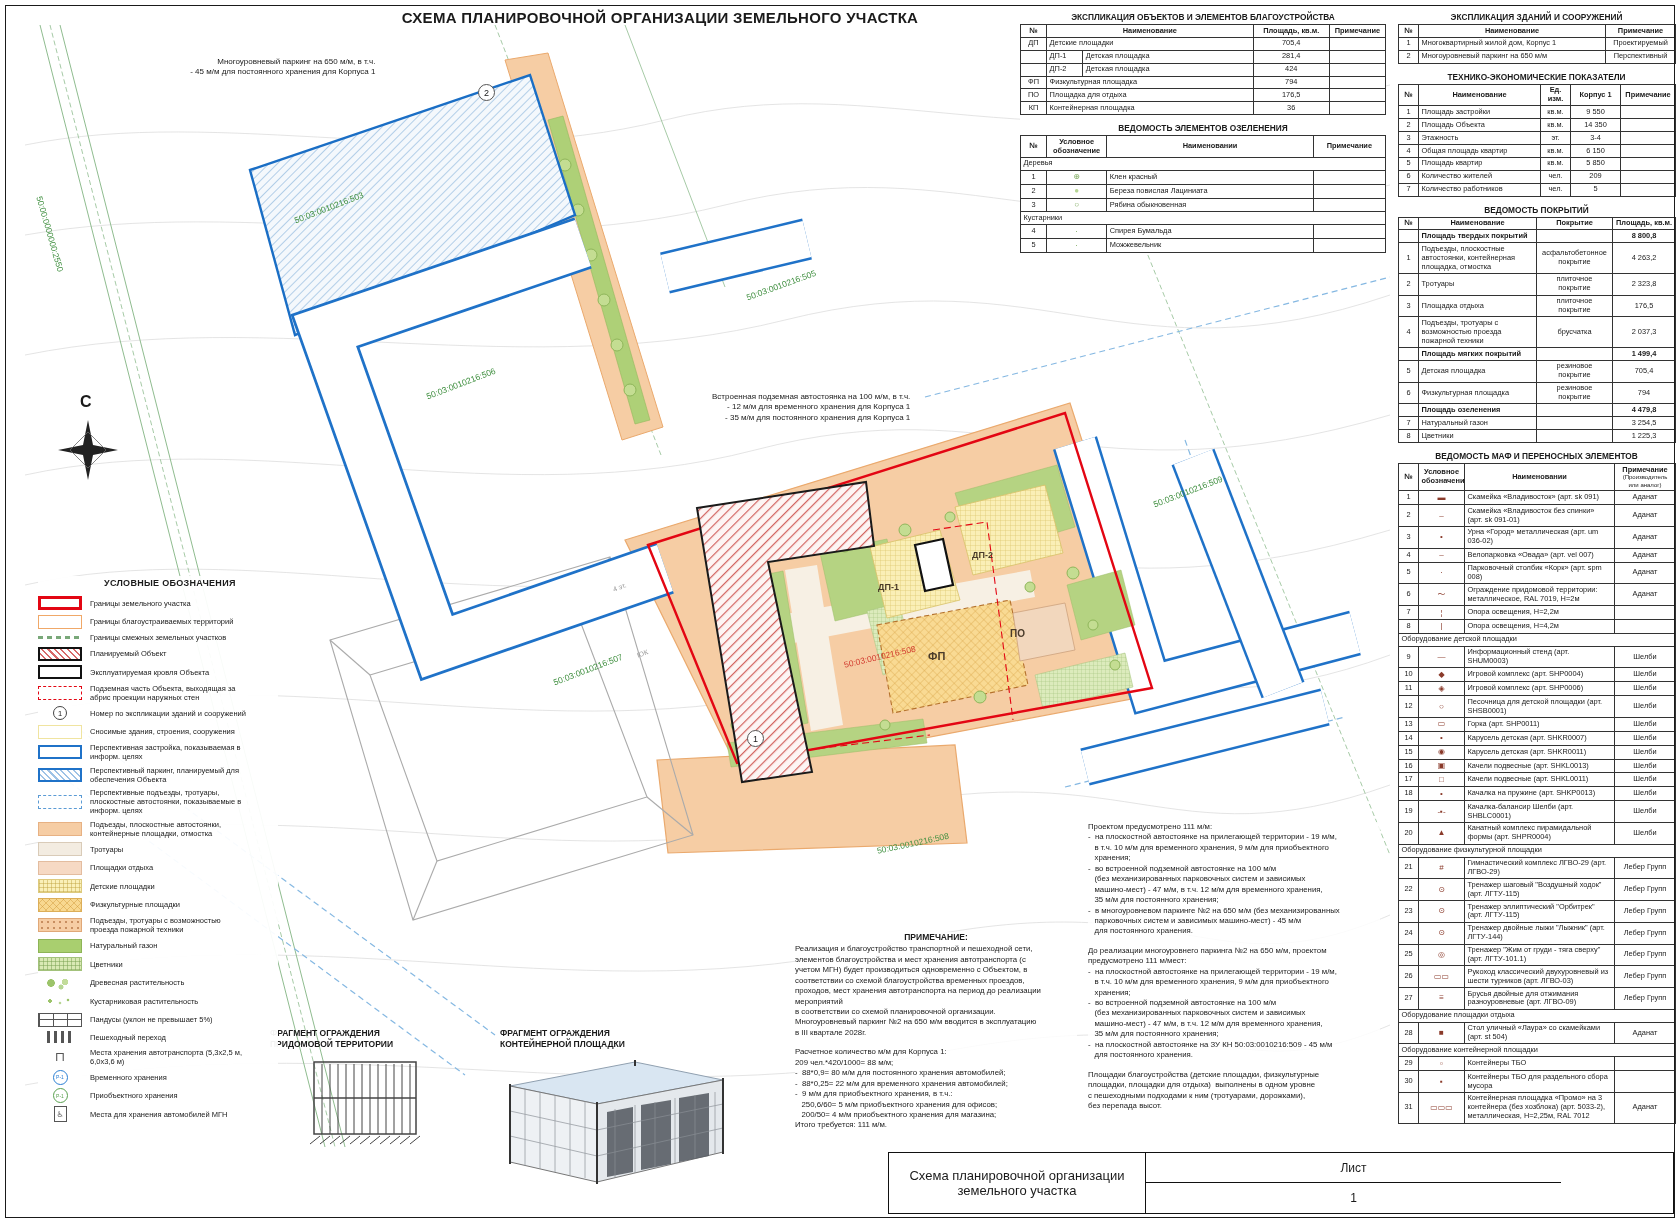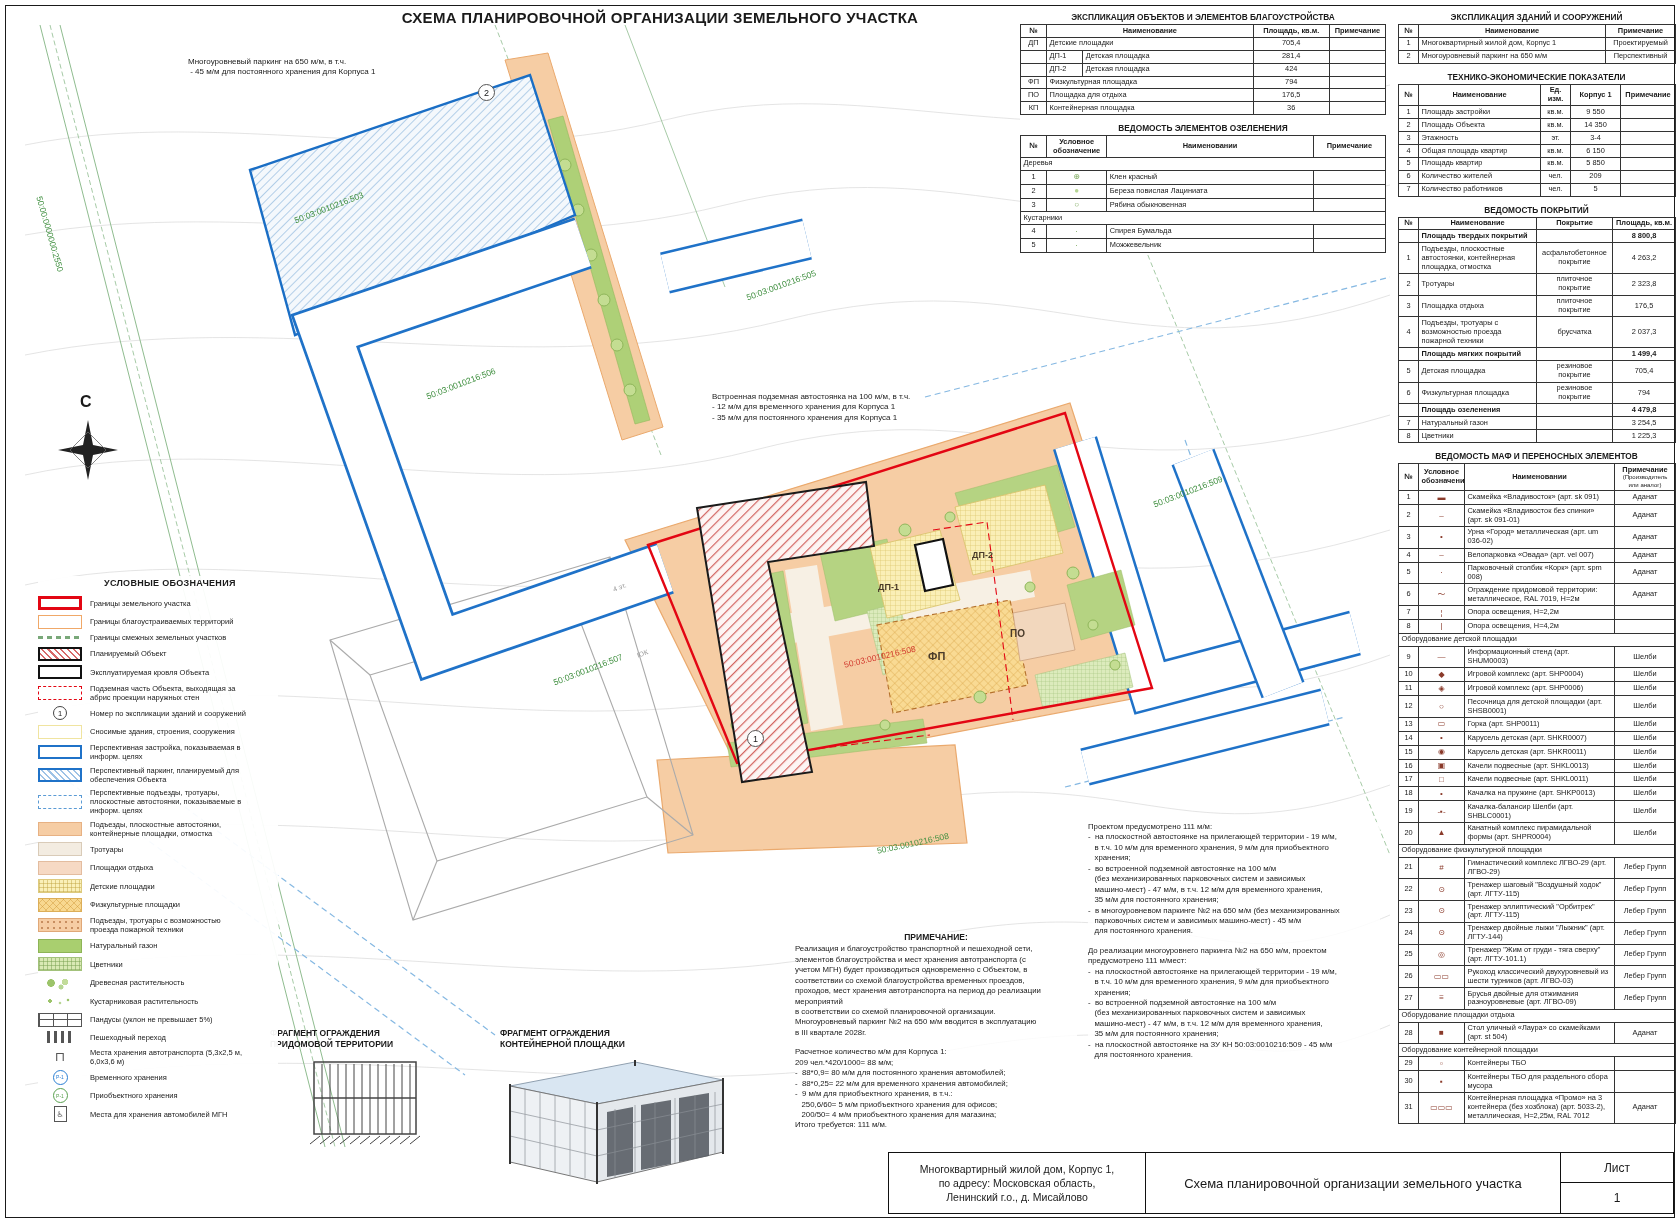--- a/index.html
+++ b/index.html
@@ -9,21 +9,21 @@
 
   
   .main-title{left:330px;top:9px;width:660px;text-align:center;font-size:15px;font-weight:bold;letter-spacing:.3px;z-index:10;}
   .plan-label{font-size:8.5px;color:#3f8f3f;white-space:nowrap;z-index:6;transform-origin:0 0;}
   .plan-label.red{color:#d23b2f;}
   .area-label{font-weight:bold;color:#4a3b2a;z-index:6;white-space:nowrap;}
   .gray-label{color:#9a9a9a;font-size:7px;z-index:6;white-space:nowrap;transform-origin:0 0;}
   .circ{width:15px;height:15px;border:1px solid #555;border-radius:50%;background:#fff;display:flex;align-items:center;justify-content:center;font-size:9px;z-index:7;}
   .north-letter{font-size:16px;font-weight:bold;z-index:7;}
   .anno{font-size:8px;line-height:1.3;z-index:8;}
-  .anno .line{white-space:pre;}
+  .anno .line{white-space:pre;text-align:right;}
 
   
   .notes{font-size:7.8px;line-height:1.34;z-index:9;background:rgba(255,255,255,.85);}
   .notes .line{white-space:pre;min-height:9px;}
   .notes-heading{font-weight:bold;text-align:center;font-size:8.5px;margin-bottom:1px;}
   .notes-gap{height:9px;}
 
   
   .legend{left:38px;top:576px;width:240px;z-index:12;background:rgba(255,255,255,.94);padding:2px 0;}
   .legend h3{font-size:9px;font-weight:bold;margin:0 0 8px 66px;letter-spacing:.3px;}
@@ -524,20 +524,26 @@
         <div class="line">   в т.ч. 10 м/м для временного хранения, 9 м/м для приобъектного</div>
         <div class="line">   хранения;</div>
         <div class="line">-  во встроенной подземной автостоянке на 100 м/м</div>
         <div class="line">   (без механизированных парковочных систем и зависимых</div>
         <div class="line">   машино-мест) - 47 м/м, в т.ч. 12 м/м для временного хранения,</div>
         <div class="line">   35 м/м для постоянного хранения;</div>
         <div class="line">-  на плоскостной автостоянке на ЗУ КН 50:03:0010216:509 - 45 м/м</div>
         <div class="line">   для постоянного хранения.</div>
       </div>
     <div class="notes-gap"></div>
+    <div>
+        <div class="line">Площадки благоустройства (детские площадки, физкультурные</div>
+        <div class="line">площадки, площадки для отдыха)  выполнены в одном уровне</div>
+        <div class="line">с пешеходными подходами к ним (тротуарами, дорожками),</div>
+        <div class="line">без перепада высот.</div>
+      </div>
   </div>
 
   <div class="abs tables-a">
     <div class="t-title">ЭКСПЛИКАЦИЯ ОБЪЕКТОВ И ЭЛЕМЕНТОВ БЛАГОУСТРОЙСТВА</div>
     <table class="tbl t-objects">
         <colgroup>
           <col style="width: 26px;">
           <col style="width: 36px;">
           <col style="width: 170px;">
           <col style="width: 76px;">
@@ -1045,24 +1051,19 @@
             <td>31</td>
             <td><span class="sym">▭▭▭</span></td>
             <td class="l">Контейнерная площадка «Промо» на 3 контейнера (без хозблока) (арт. 5033-2), металлическая, H=2,25м,  RAL 7012</td>
             <td>Аданат</td>
           </tr>
         </tbody>
       </table>
   </div>
 
   <div class="titleblock abs" style="left:888px;top:1152px;">
-    <div class="tb-cell tb-project">
-        <div style="white-space:pre-line;">Многоквартирный жилой дом, Корпус 1,
-по адресу: Московская область,
-Ленинский г.о., д. Мисайлово</div>
-      </div>
     <div class="tb-cell tb-drawing">Схема планировочной организации земельного участка</div>
     <div class="tb-right">
       <div class="tb-sheet-label">Лист</div>
       <div class="tb-sheet-num">1</div>
     </div>
   </div>
 </div>
 
 </body></html>

